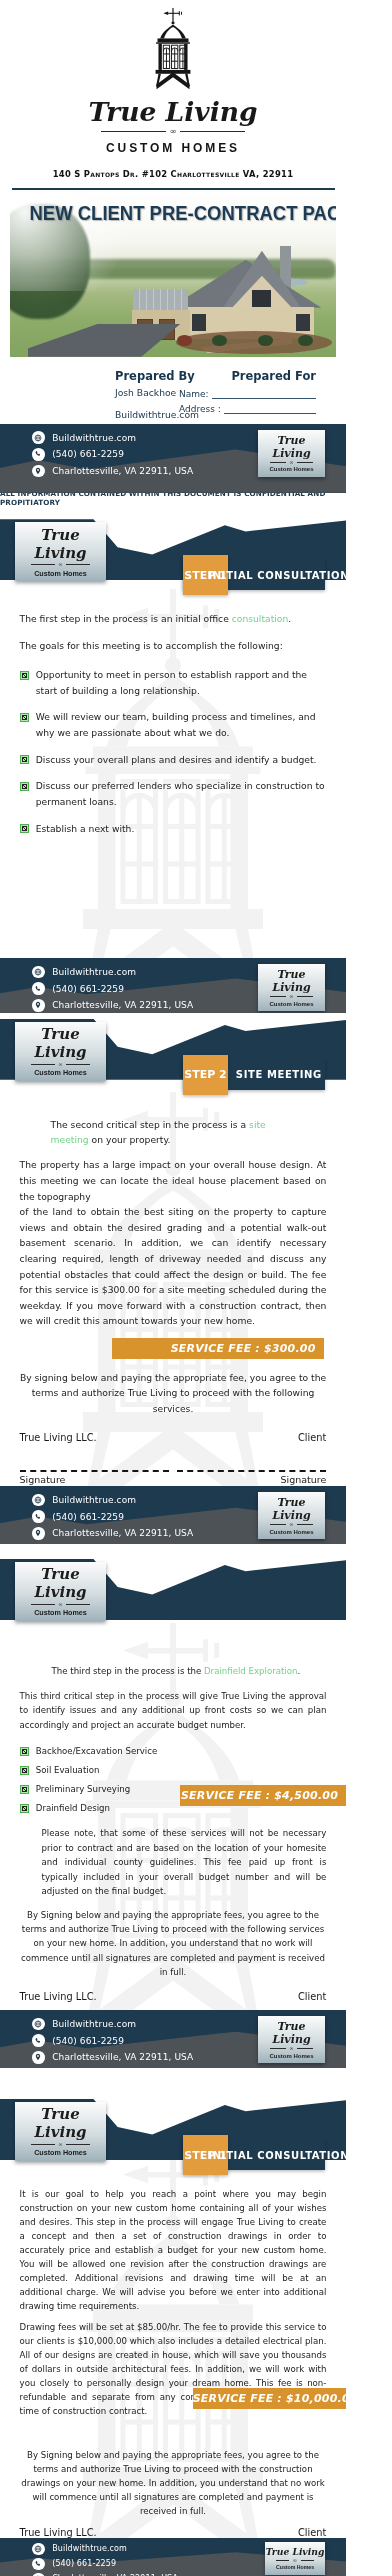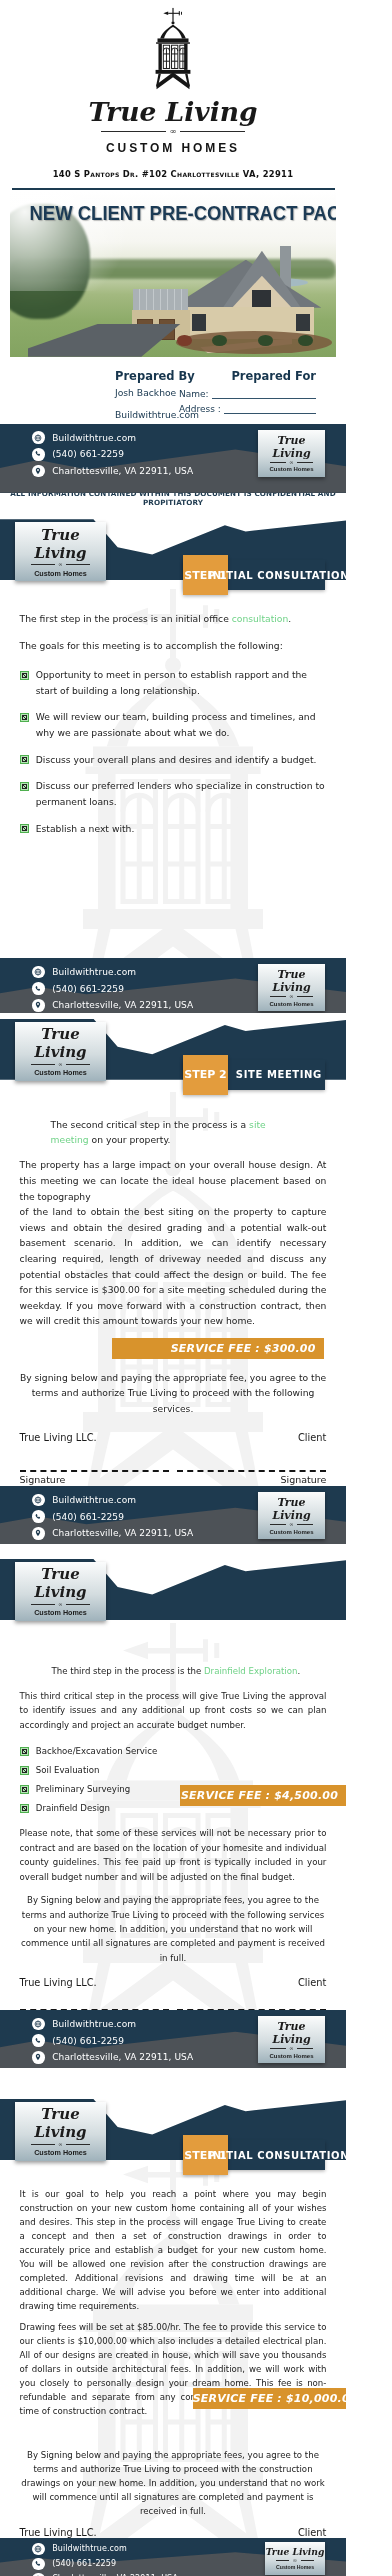--- a/index.html
+++ b/index.html
@@ -80,21 +80,21 @@
     background:linear-gradient(180deg,#fbfcfc 0%,#d3dcdf 55%,#9fb2bb 100%);
     box-shadow:0 1.7px 4px rgba(0,0,0,.4); display:flex; flex-direction:column; justify-content:center; align-items:center; }
   .chip-script { font-family:"DejaVu Serif","Liberation Serif",serif; font-style:italic; font-weight:bold; color:#1c1c1c; }
   .chip-flourish { width:64%; margin-top:0.6px; }
   .chip-flourish::before,.chip-flourish::after{ border-top-width:0.6px; }
   .chip-flourish .swirl { font-size:5.2px; }
   .chip-sub { font-family:"Liberation Sans",sans-serif; font-weight:bold; color:#1c1c1c; margin-top:1.2px; }
   .f-chip { right:21px; top:5.8px; width:67px; height:47px; }
   .f-chip .chip-script{ font-size:11px; } .f-chip .chip-sub{ font-size:6px; }
   .cover-footer { bottom:17.3px; height:69px; }
-  .confidential { position:absolute; bottom:3.5px; left:0; right:0; text-align:center; font-size:7.2px; font-weight:bold; color:#1e3a4f; letter-spacing:0.1px; }
+  .confidential { position:absolute; bottom:3.5px; left:0; right:0; text-align:left; font-size:7.2px; font-weight:bold; color:#1e3a4f; letter-spacing:0.1px; }
 
   
   .page-head { position:absolute; left:0; right:0; height:92px; z-index:4; }
   .band { position:absolute; top:0; left:0; right:0; height:61px; background:#1e3a4f;
     clip-path:polygon(0 0,27% 0,34% 46%,44% 58%,65% 10%,71% 20%,100% 2%,100% 100%,0 100%); }
   .head-chip { left:15px; top:2.9px; width:91px; height:59px; }
   .head-chip .chip-script{ font-size:15px; } .head-chip .chip-sub{ font-size:7.2px; }
   .step-banner { position:absolute; left:183px; right:21px; top:41px; height:30px; background:#1e3a4f; box-shadow:0 1.7px 3.5px rgba(0,0,0,.3); }
   .step-banner.wide { left:172px; }
   .step-chip { position:absolute; left:0; top:-5.2px; bottom:-5.2px; width:45px; background:#e39c3d; color:#fff; font-weight:bold; font-size:11px; display:flex; align-items:center; justify-content:center; box-shadow:0 1.7px 3.5px rgba(0,0,0,.3); }
@@ -508,21 +508,21 @@
             <span>Preliminary Surveying</span>
           </div>
         <div class="check-item">
             <span class="chk">
               <span class="chk-box"></span>
             </span>
             <span>Drainfield Design</span>
           </div>
         <div class="fee fee-abs" style="top:41px;">SERVICE FEE : $4,500.00</div>
       </div>
-      <p class="para" style="margin-top:11.5px;">Please note, that some of these services will not be necessary prior to contract and are based on the location of your homesite and individual county guidelines. This fee paid up front is typically included in your overall budget number and will be adjusted on the final budget.</p>
+      <p class="para" style="margin-top:11.5px;margin-left:22px;">Please note, that some of these services will not be necessary prior to contract and are based on the location of your homesite and individual county guidelines. This fee paid up front is typically included in your overall budget number and will be adjusted on the final budget.</p>
       <p class="para rag" style="margin-top:9.2px;">By Signing below and paying the appropriate fees, you agree to the terms and authorize True Living to proceed with the following services on your new home. In addition, you understand that no work will commence until all signatures are completed and payment is received in full.</p>
       <div>
         <div class="sig-row" style="margin-top:11.5px;">
             <span class="sig-head l">True Living LLC.</span>
             <span class="sig-head r">Client</span>
           </div>
         <div class="sig-row" style="margin-top:21px;">
             <span class="dash"></span>
             <span class="dash"></span>
           </div>

